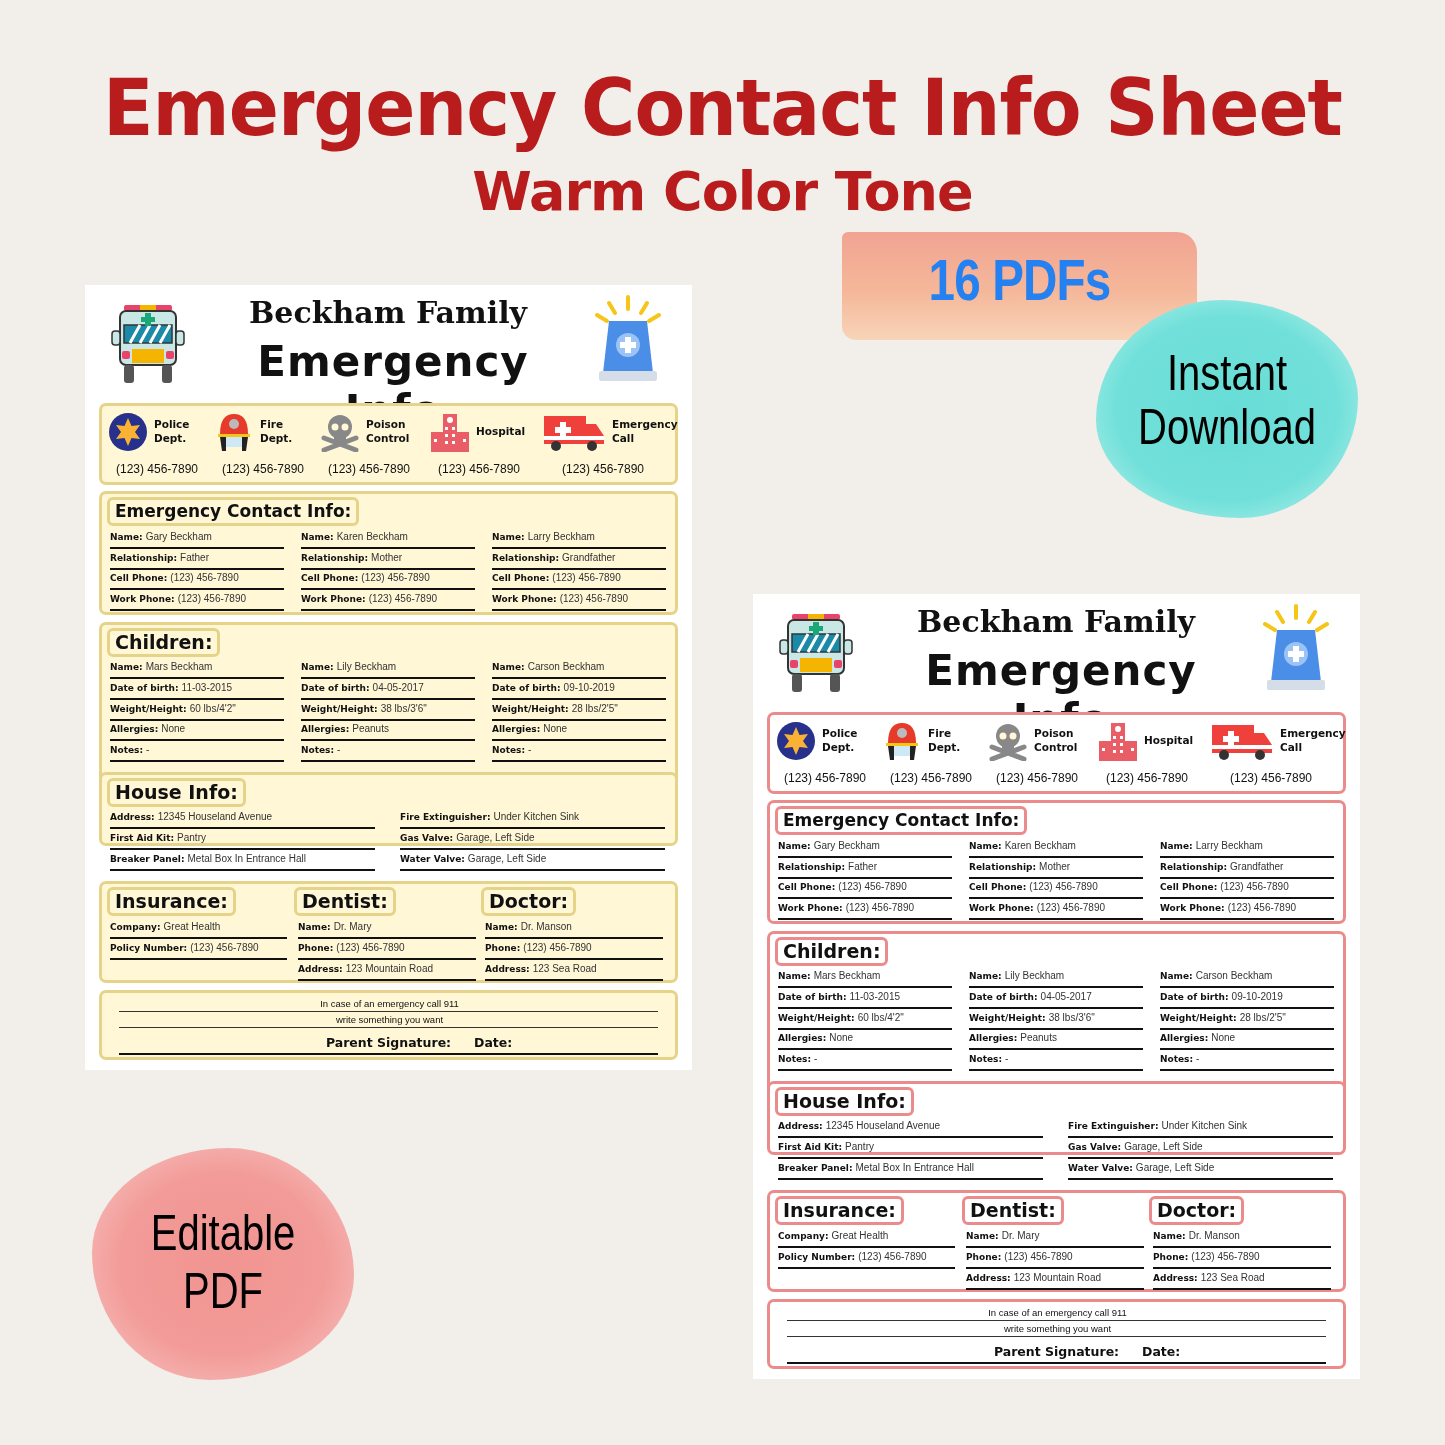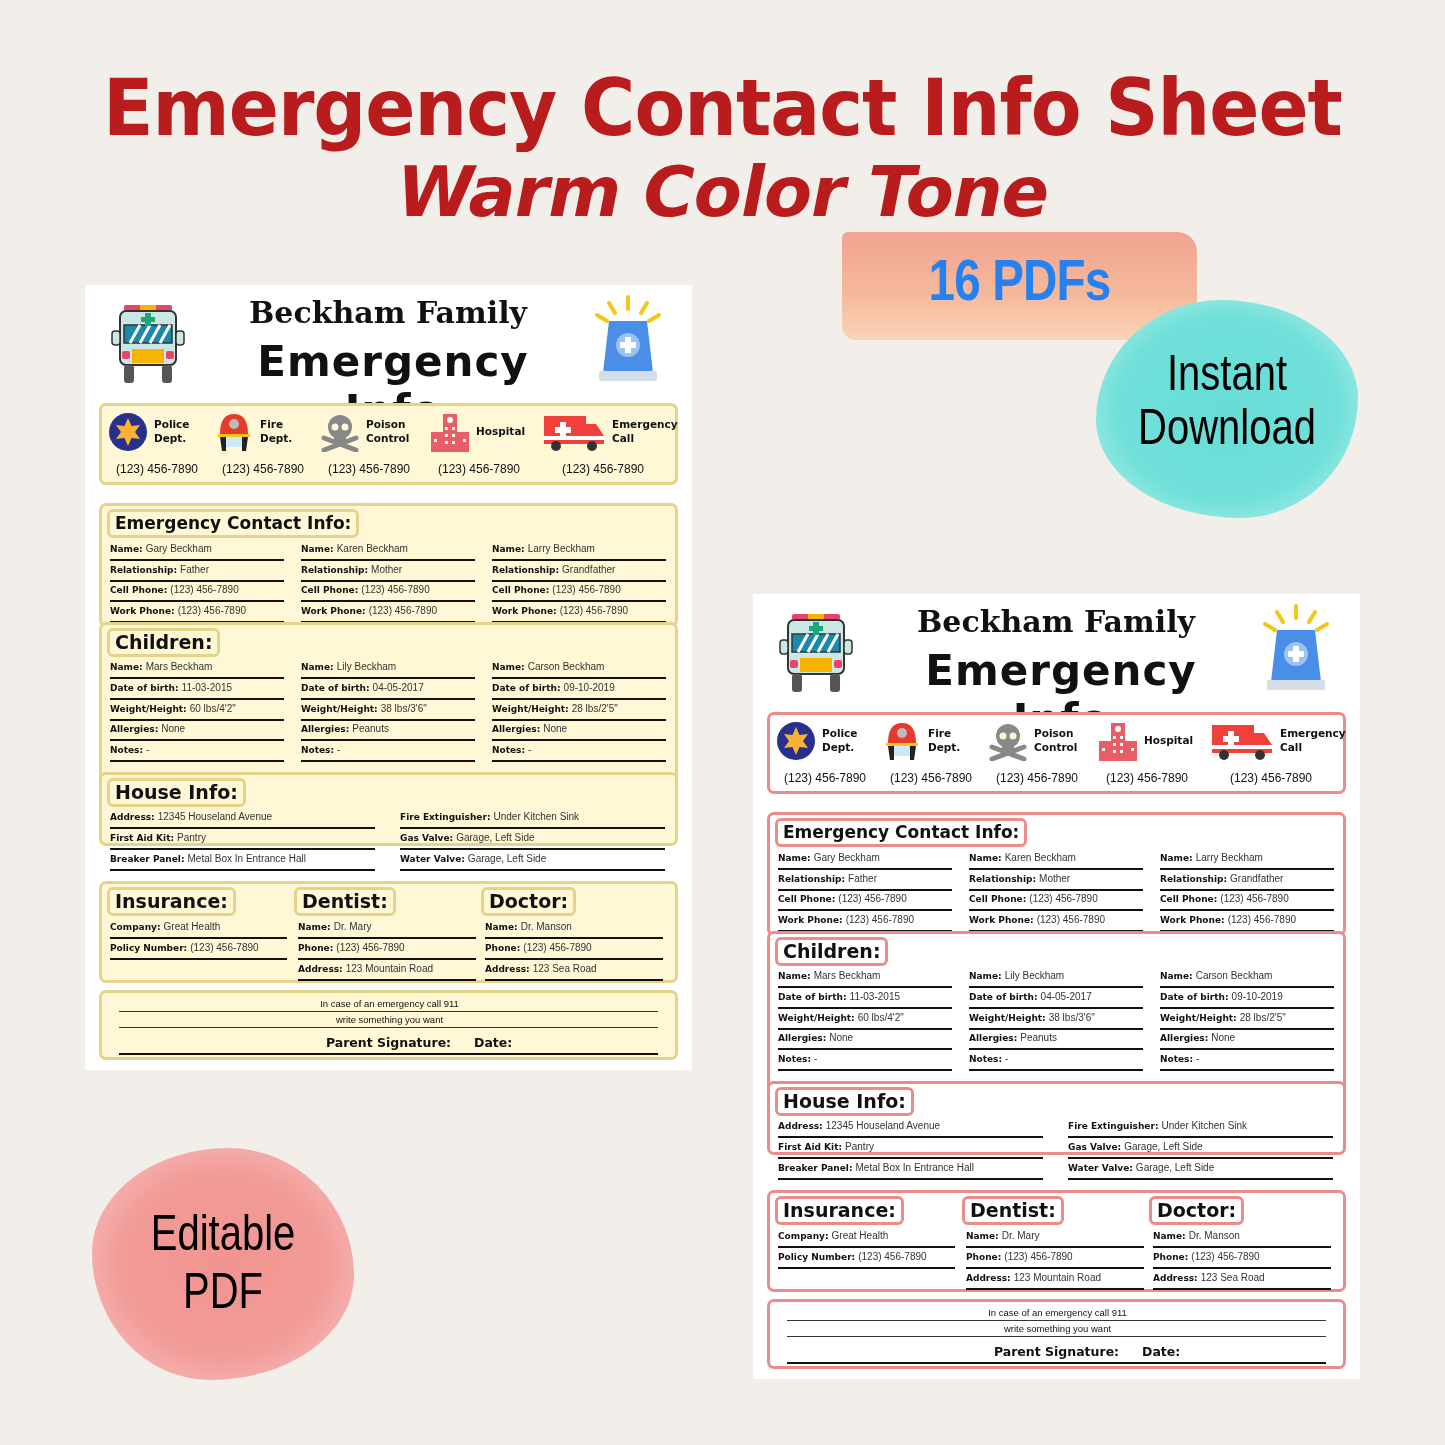--- a/index.html
+++ b/index.html
@@ -2,21 +2,21 @@
 <html><head>
 <meta charset="utf-8">
 <style>
   * { box-sizing: border-box; margin: 0; padding: 0; }
   html, body { width: 1445px; height: 1445px; overflow: hidden; }
   body { background: #f2eee9; font-family: "DejaVu Sans", sans-serif; position: relative; color: #111; }
 
   .headline { position: absolute; left: 0; top: 66px; width: 1445px; text-align: center;
     font-family: "DejaVu Sans", sans-serif; font-weight: 900; color: #b91c1c; letter-spacing: -1px; }
   .headline .l1 { font-size: 74px; line-height: 84px; transform: scaleY(1.05); font-weight: bold; }
-  .headline .l2 { font-size: 70px; line-height: 84px; font-weight: bold; font-style: italic; }
+  .headline .l2 { font-size: 54px; line-height: 84px; font-weight: bold; }
 
   
   .badge-pdfs { position: absolute; left: 842px; top: 232px; width: 355px; height: 108px;
     background: linear-gradient(180deg, #f2a08e 0%, #f6b596 55%, #f9d3b6 100%);
     border-radius: 6px 20px 10px 14px; opacity: .95; }
   .badge-pdfs span { position: absolute; left: 0; right: 0; top: 14px; text-align: center;
     font-family: "Liberation Sans", sans-serif; font-weight: bold; font-size: 58px; color: #1a7cf0;
     transform: scaleX(.82); letter-spacing: -1px; }
   .badge-instant { position: absolute; left: 1096px; top: 300px; width: 262px; height: 218px;
     background: radial-gradient(ellipse at 50% 50%, #67dcd6 0%, #72e0da 60%, #9aeae4 80%, rgba(160,236,230,0) 100%);
@@ -51,21 +51,21 @@
   .hot-item .lbl { position: absolute; left: 46px; top: 5px; font-size: 10.5px; font-weight: bold; line-height: 14px; white-space: pre; }
   .hot-phone { position: absolute; top: 56px; font-family: "Liberation Sans", sans-serif; font-size: 12px; width: 110px; text-align: center; }
 
   .sec-title { position: absolute; left: 5px; top: 3px; border: 3px solid var(--bd); border-radius: 6px; background: var(--bg);
     padding: 0 5px; font-weight: bold; font-size: 17px; line-height: 23px; }
   .sec-title.big { font-size: 19px; }
   .row { position: absolute; height: 21px; border-bottom: 2.5px solid #111; font-size: 9.5px; line-height: 18px; white-space: nowrap; overflow: hidden; }
   .row b { font-weight: bold; font-size: 9px; }
   .row .v { font-family: "Liberation Sans", sans-serif; font-size: 10px; color: #333; margin-left: 3px; }
 
-  .contacts { top: 218px; height: 124px; }
+  .contacts { top: 206px; height: 124px; }
   .children { top: 337px; height: 179px; }
   .house { top: 487px; height: 74px; }
   .med { top: 596px; height: 102px; }
   .footer { top: 705px; height: 70px; text-align: center; }
   .fline { position: absolute; left: 17px; right: 17px; border-bottom: 1.5px solid #333; font-family: "Liberation Sans", sans-serif; font-size: 9.5px; line-height: 14px; padding-left: 2px; }
   .sigline { position: absolute; left: 17px; right: 17px; top: 42px; height: 20px; border-bottom: 2.5px solid #111; font-weight: bold; font-size: 12.5px; }
   .sigline .d { position: absolute; left: 355px; top: 0; }
 </style>
 </head>
 <body>

